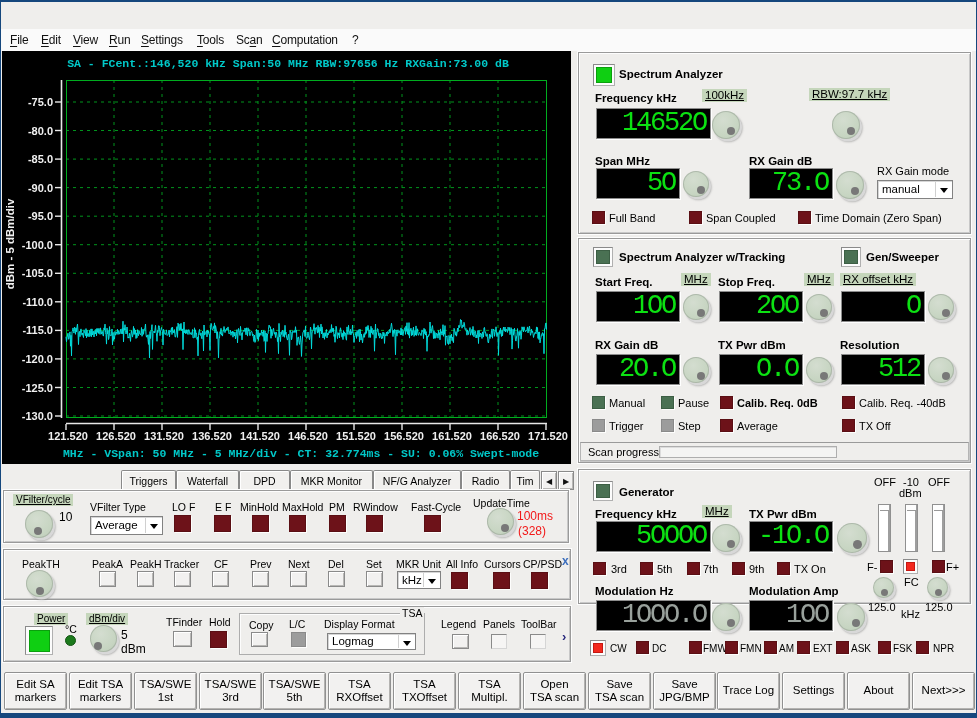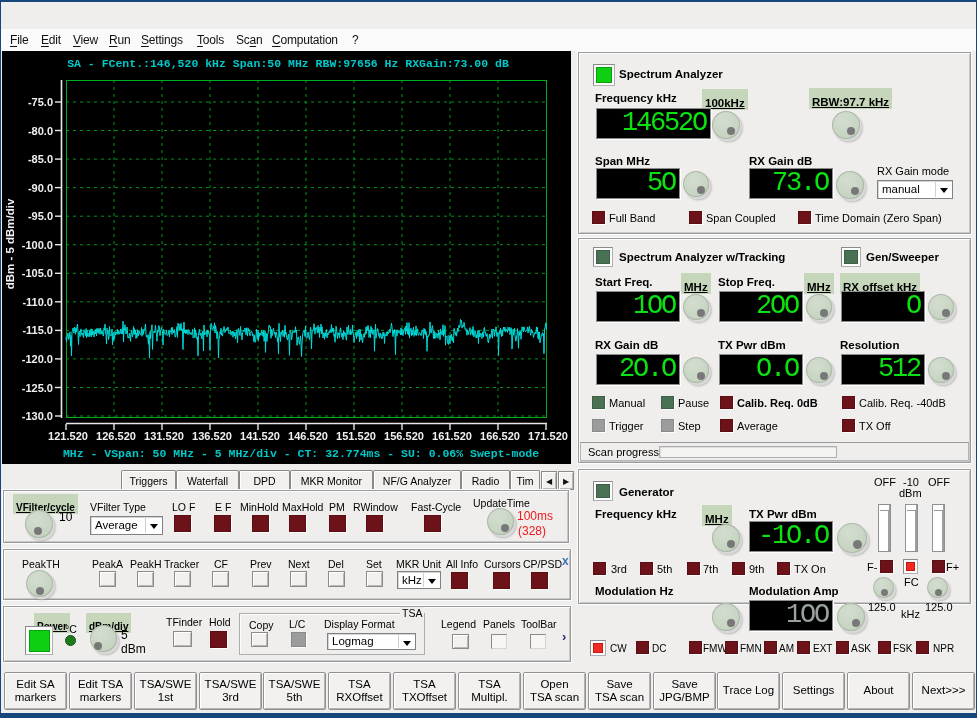--- a/index.html
+++ b/index.html
@@ -18,21 +18,21 @@
 .knob{position:absolute;border-radius:50%;background:radial-gradient(circle at 40% 33%,#d4ddd0 0%,#c7d5c2 60%,#bccbb7 100%);box-shadow:2px 2.5px 0 0 #d8d8d8, 2.5px 3px 2px rgba(110,110,110,.5), inset 0 0 0 1px rgba(150,160,148,.55);}
 .knob .dot{position:absolute;border-radius:50%;background:#787878;}
 .led{position:absolute;box-shadow:1px 1px 0 rgba(255,255,255,.9);}
 .led.red{background:#6d1219;border:1px solid #5a0f14;}
 .led.grn{background:#4a7153;border:1px solid #3c5e44;}
 .led.gry{background:#9c9c9c;border:1px solid #8a8a8a;}
 .ledbox{position:absolute;background:#fcfcfc;border:1px solid #b0b0b0;border-top-color:#8a8a8a;border-left-color:#8a8a8a;}
 .ledbox .in{position:absolute;}
 .blab{position:absolute;font-size:11.5px;font-weight:bold;color:#000;white-space:nowrap;}
 .lab{position:absolute;font-size:11px;color:#000;white-space:nowrap;}
-.glab{position:absolute;font-size:11.5px;font-weight:bold;color:#000;background:#c5d6bb;text-decoration:underline;text-underline-offset:1px;padding:8px 3px 1px 3px;white-space:nowrap;}
+.glab{position:absolute;font-size:11.5px;font-weight:normal;color:#000;background:#c5d6bb;text-decoration:underline;text-underline-offset:1px;padding:0 3px 1px 3px;white-space:nowrap;}
 .combo{position:absolute;background:#fff;border:1px solid #828282;box-shadow:inset 1px 1px 0 #d6d6d6;}
 .combo .tx{position:absolute;left:4px;top:2px;font-size:11.5px;color:#000;}
 .combo .ar{position:absolute;right:1px;top:1px;bottom:1px;width:16px;background:#fff;border-left:1px solid #d0d0d0;}
 .combo .ar:after{content:"";position:absolute;left:4px;top:6px;border-left:4px solid transparent;border-right:4px solid transparent;border-top:5px solid #000;}
 .btn{position:absolute;background:#f2f1f0;border:1px solid #8a8a8a;box-shadow:inset 1px 1px 0 #ffffff, inset -1px -1px 0 #b9b8b6;}
 .tbtn{position:absolute;background:#f2f1f0;border:1px solid #919191;box-shadow:inset 1px 1px 0 #ffffff, inset -1px -1px 0 #b4b3b1;border-radius:2px;text-align:center;font-size:11.5px;color:#000;}
 </style></head>
 <body>
 <div id="win">
     <div id="app">
@@ -245,20 +245,21 @@
  <div class="lab" style="left:324px;top:6px;">-10</div>
  <div class="lab" style="left:349px;top:6px;">OFF</div>
  <div class="lab" style="left:320px;top:17px;">dBm</div>
  <div class="ledbox" style="left:14px;top:11px;width:20px;height:20px;">
           <div class="in" style="left:2px;top:2px;width:14px;height:14px;background:#4a7153;border:1px solid #3c5e44;"></div>
         </div>
  <div class="blab" style="left:40px;top:16px;">Generator</div>
  <div class="blab" style="left:16px;top:38px;">Frequency kHz</div>
  <div class="glab" style="left:123px;top:35px;">MHz</div>
  <div class="blab" style="left:170px;top:38px;">TX Pwr dBm</div>
+ <div class="lcd" style="left:17px;top:51px;width:115px;height:31px;">5OOOO</div>
  <div class="knob" style="left:133px;top:54px;width:28px;height:28px;">
           <div class="dot" style="left:15px;top:16px;width:8px;height:8px;"></div>
         </div>
  <div class="lcd" style="left:170px;top:51px;width:84px;height:31px;">-1O.O</div>
  <div class="knob" style="left:258px;top:53px;width:30px;height:30px;">
           <div class="dot" style="left:16px;top:17px;width:9px;height:9px;"></div>
         </div>
  <div class="slider" style="left:299px;top:34px;"></div>
  <div class="slider" style="left:326px;top:34px;"></div>
  <div class="slider" style="left:353px;top:34px;"></div>
@@ -284,20 +285,21 @@
           <div class="dot" style="left:8px;top:12px;width:7px;height:7px;"></div>
         </div>
  <div class="knob" style="left:348px;top:107px;width:21px;height:21px;">
           <div class="dot" style="left:8px;top:12px;width:7px;height:7px;"></div>
         </div>
  <div class="lab" style="left:289px;top:131px;">125.0</div>
  <div class="lab" style="left:346px;top:131px;">125.0</div>
  <div class="lab" style="left:322px;top:138px;">kHz</div>
  <div class="blab" style="left:16px;top:115px;">Modulation Hz</div>
  <div class="blab" style="left:170px;top:115px;">Modulation Amp</div>
+ <div class="lcd off" style="left:17px;top:130px;width:115px;height:31px;">1OOO.O</div>
  <div class="knob" style="left:133px;top:133px;width:28px;height:28px;">
           <div class="dot" style="left:15px;top:16px;width:8px;height:8px;"></div>
         </div>
  <div class="lcd off" style="left:170px;top:130px;width:84px;height:31px;">1OO</div>
  <div class="knob" style="left:258px;top:133px;width:28px;height:28px;">
           <div class="dot" style="left:15px;top:16px;width:8px;height:8px;"></div>
         </div>
  <div class="ledbox" style="left:11px;top:170px;width:16px;height:16px;">
           <div class="in" style="left:2px;top:2px;width:10px;height:10px;background:#f3281e;border:1px solid #c41812;"></div>
         </div>

